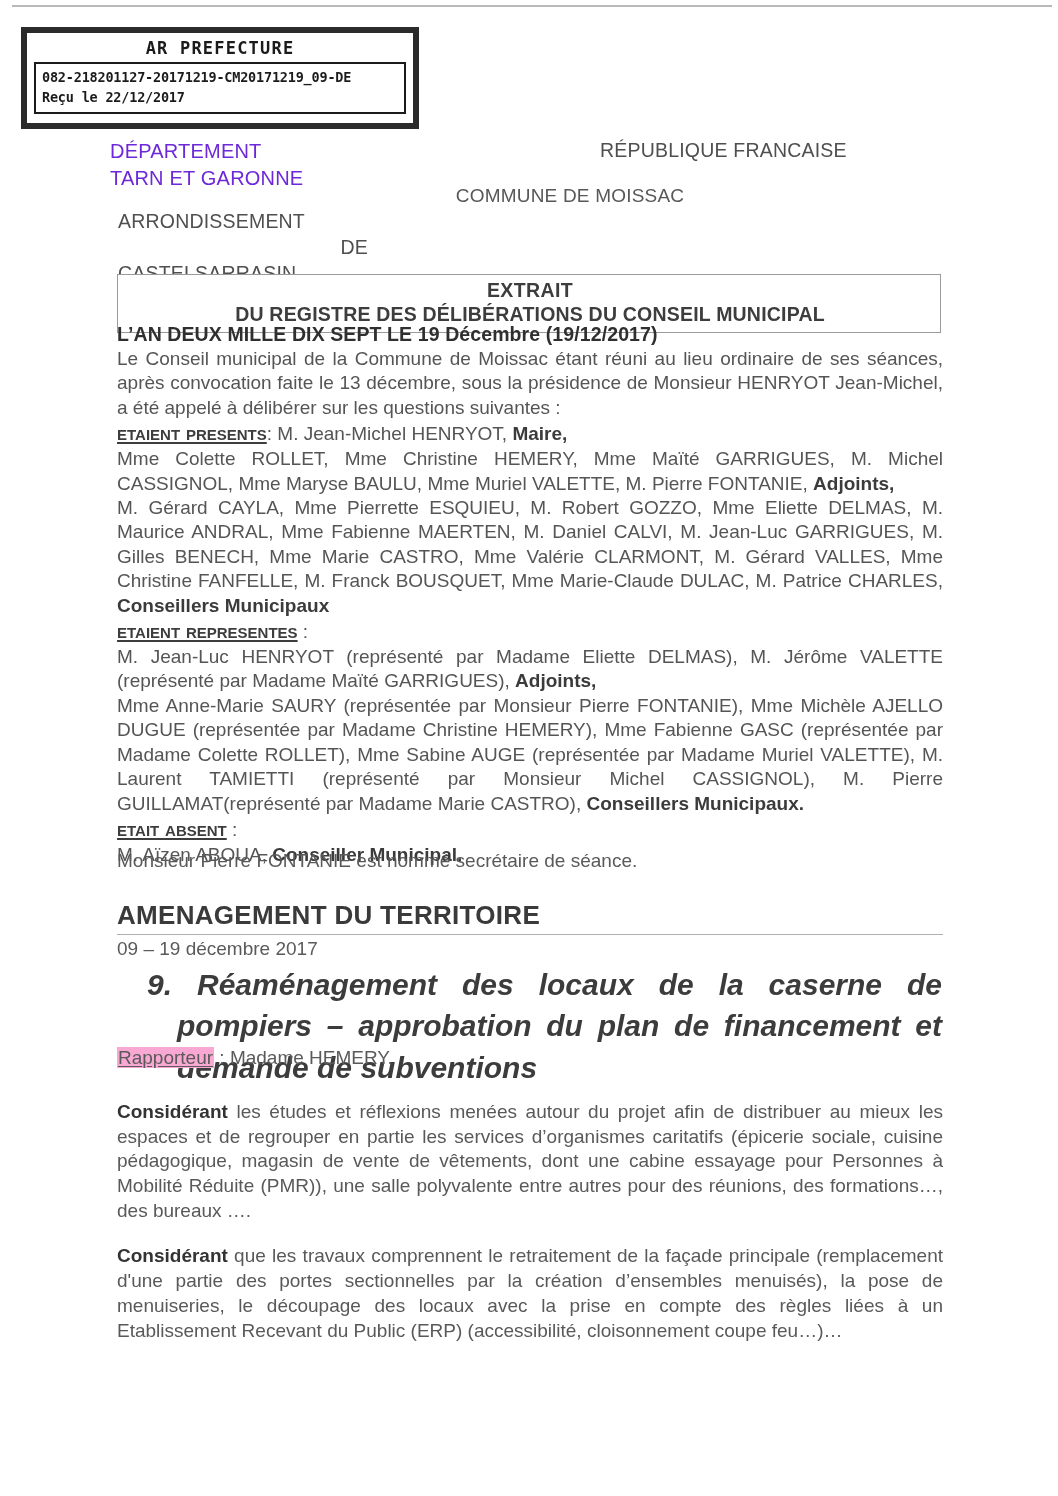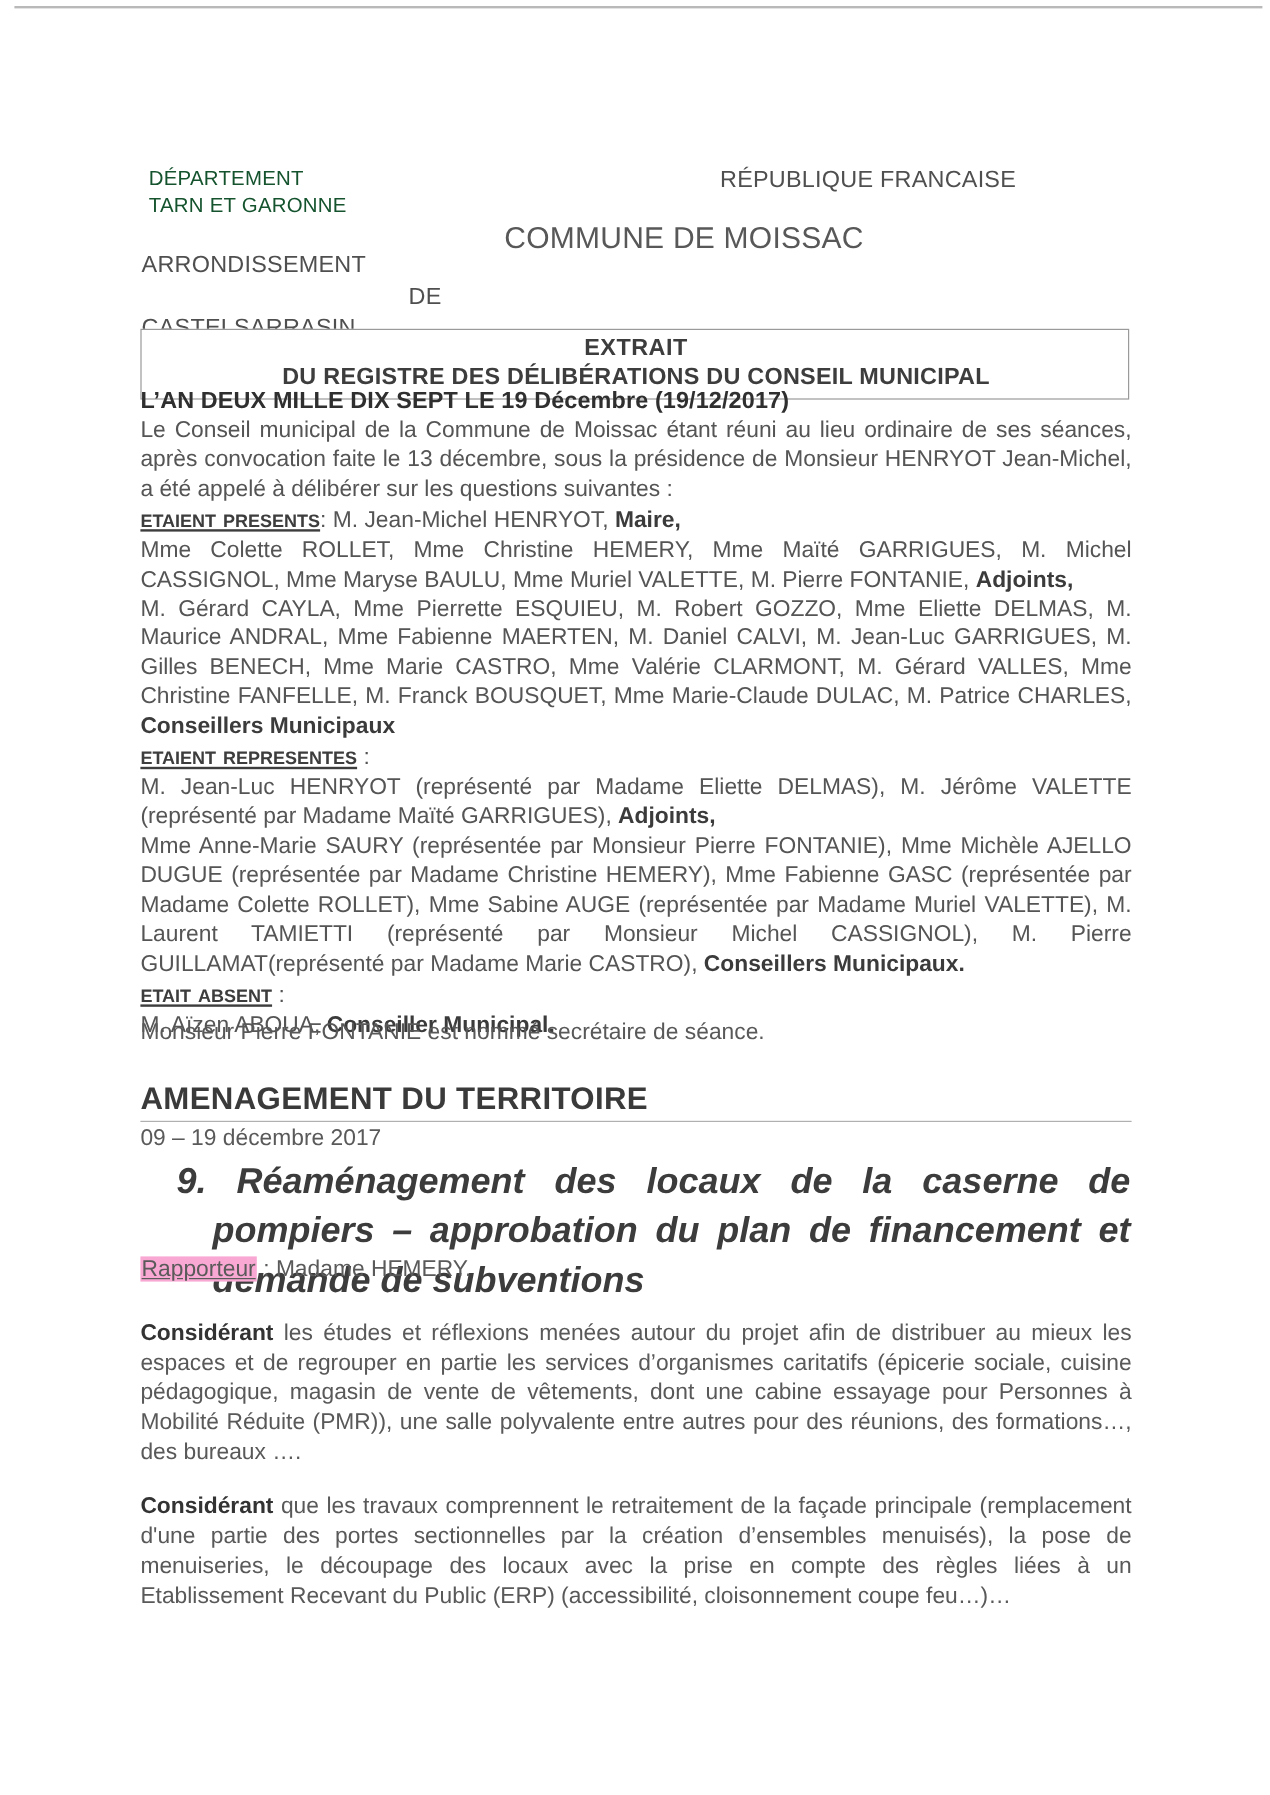--- a/index.html
+++ b/index.html
@@ -65,26 +65,26 @@
   
   .header {
     position: absolute;
     left: 0;
     top: 138px;
     width: 1058px;
     height: 150px;
   }
   .hdr-left {
     position: absolute;
-    left: 124px;
+    left: 110px;
     top: 0;
     width: 330px;
-    font-size: 17px;
+    font-size: 20px;
     line-height: 1.34;
-    color: #14532d;
+    color: #6d28d9;
     letter-spacing: 0.2px;
   }
   .hdr-left .l1 { display: block; }
   .hdr-left .l2 { display: block; }
   .hdr-arr {
     position: absolute;
     left: 118px;
     top: 70px;
     width: 250px;
     font-size: 19.5px;
@@ -102,21 +102,21 @@
     font-size: 19.5px;
     color: #4f4f4f;
     letter-spacing: 0.2px;
   }
   .hdr-commune {
     position: absolute;
     left: 330px;
     top: 47px;
     width: 480px;
     text-align: center;
-    font-size: 25px;
+    font-size: 19px;
     color: #585858;
     letter-spacing: 0.2px;
   }
 
   
   .extrait-box {
     position: absolute;
     left: 117px;
     top: 274px;
     width: 824px;
@@ -272,20 +272,27 @@
     color: #333333;
   }
 </style>
 </head>
 <body>
 
 <div id="page">
 
   <div class="scan-line"></div>
 
+  <div class="stamp">
+    <div class="stamp-title">AR PREFECTURE</div>
+    <div class="stamp-body">
+      <div class="stamp-line">082-218201127-20171219-CM20171219_09-DE</div>
+      <div class="stamp-line">Reçu le 22/12/2017</div>
+    </div>
+  </div>
 
   <div class="header">
     <div class="hdr-left">
       <span class="l1">DÉPARTEMENT</span>
       <span class="l2">TARN ET GARONNE</span>
     </div>
     <div class="hdr-arr">
       <span class="l">ARRONDISSEMENT</span>
       <span class="c">DE</span>
       <span class="l">CASTELSARRASIN</span>

